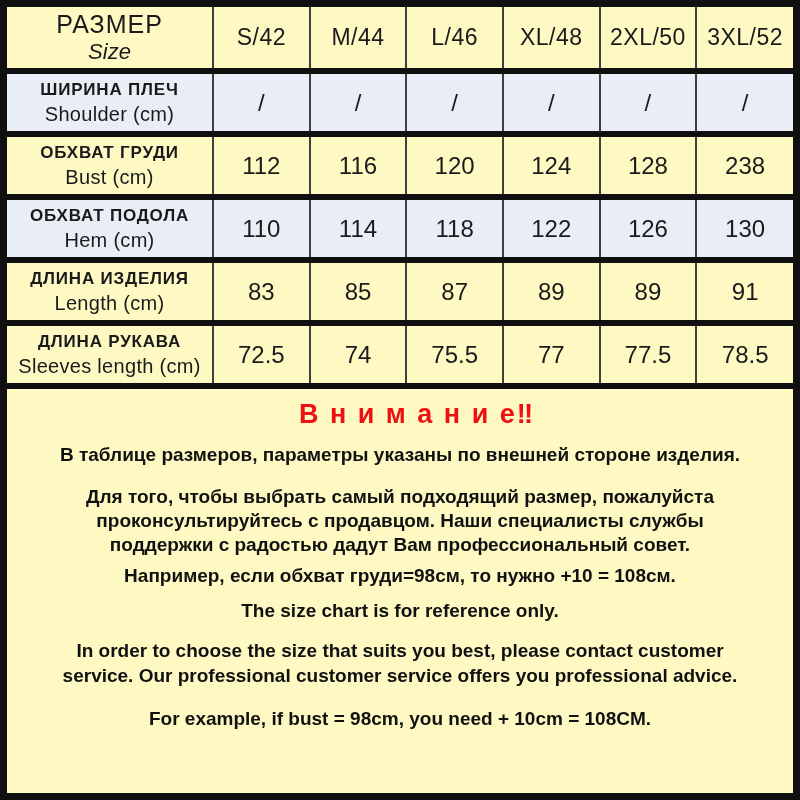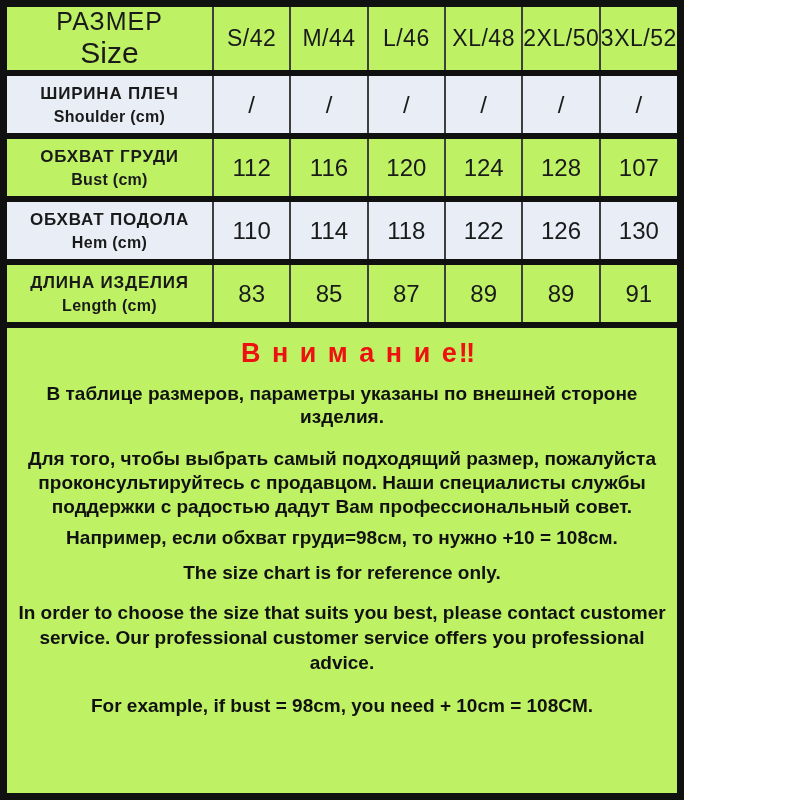--- a/index.html
+++ b/index.html
@@ -1,21 +1,21 @@
 <!DOCTYPE html>
 <html><head>
 <meta charset="utf-8">
 <style>
   html, body { margin: 0; padding: 0; background: #ffffff; }
   body { width: 800px; height: 800px; }
   .frame {
     box-sizing: border-box;
-    width: 684px; height: 800px;
+    width: 800px; height: 800px;
     border: 7px solid #101010;
-    background: #bef264;
+    background: #fef9c3;
     overflow: hidden;
     font-family: "Liberation Sans", "DejaVu Sans", sans-serif;
     color: #1a1a1a;
   }
   table.size-table {
     width: 100%;
     border-collapse: collapse;
     table-layout: fixed;
   }
   col.c0 { width: 206px; }
@@ -24,24 +24,24 @@
     border-left: 2px solid #3f3f3f;
     text-align: center;
     vertical-align: middle;
     padding: 0;
   }
   td:first-child { border-left: none; }
   tr.r-head td { height: 61px; }
   tr.r td { height: 57px; }
   tr.alt { background: #e9eef6; }
   .hdr-ru { font-size: 25px; font-weight: 500; letter-spacing: 1px; line-height: 1.15; }
-  .hdr-en { font-size: 30px; font-weight: 400; line-height: 1.15; }
+  .hdr-en { font-size: 22px; font-weight: 400; line-height: 1.15; font-style: italic; }
   .size-cell { font-size: 23px; font-weight: 500; letter-spacing: 0.5px; }
   .lru { font-size: 17px; font-weight: 700; letter-spacing: 0.8px; line-height: 1.45; }
-  .len { font-size: 16px; font-weight: 700; letter-spacing: 0.3px; line-height: 1.25; }
+  .len { font-size: 20px; font-weight: 400; letter-spacing: 0.3px; line-height: 1.25; }
   .val { font-size: 24px; font-weight: 400; }
   .notes { text-align: center; padding-top: 2px; }
   .attention {
     margin-top: 8px;
     font-size: 27px;
     font-weight: 700;
     color: #ee1111;
     letter-spacing: 2px;
     padding-left: 34px;
   }
@@ -98,21 +98,21 @@
       <tr class="r">
         <td>
           <div class="lru">ОБХВАТ ГРУДИ</div>
           <div class="len">Bust (cm)</div>
         </td>
         <td class="val">112</td>
         <td class="val">116</td>
         <td class="val">120</td>
         <td class="val">124</td>
         <td class="val">128</td>
-        <td class="val">107</td>
+        <td class="val">238</td>
       </tr>
 
       <tr class="r alt">
         <td>
           <div class="lru">ОБХВАТ ПОДОЛА</div>
           <div class="len">Hem (cm)</div>
         </td>
         <td class="val">110</td>
         <td class="val">114</td>
         <td class="val">118</td>
@@ -128,20 +128,32 @@
         </td>
         <td class="val">83</td>
         <td class="val">85</td>
         <td class="val">87</td>
         <td class="val">89</td>
         <td class="val">89</td>
         <td class="val">91</td>
       </tr>
 
 
+      <tr class="r">
+        <td>
+          <div class="lru">ДЛИНА РУКАВА</div>
+          <div class="len">Sleeves length (cm)</div>
+        </td>
+        <td class="val">72.5</td>
+        <td class="val">74</td>
+        <td class="val">75.5</td>
+        <td class="val">77</td>
+        <td class="val">77.5</td>
+        <td class="val">78.5</td>
+      </tr>
     </tbody>
   </table>
 
   <div class="notes">
     <div class="attention">В н и м а н и е‼</div>
     <p class="n n1">В таблице размеров, параметры указаны по внешней стороне изделия.</p>
     <p class="n n2">Для того, чтобы выбрать самый подходящий размер, пожалуйста проконсультируйтесь с продавцом. Наши специалисты службы поддержки с радостью дадут Вам профессиональный совет.</p>
     <p class="n n3">Например, если обхват груди=98см, то нужно +10 = 108см.</p>
     <p class="n n4">The size chart is for reference only.</p>
     <p class="n n5">In order to choose the size that suits you best, please contact customer service. Our professional customer service offers you professional advice.</p>

